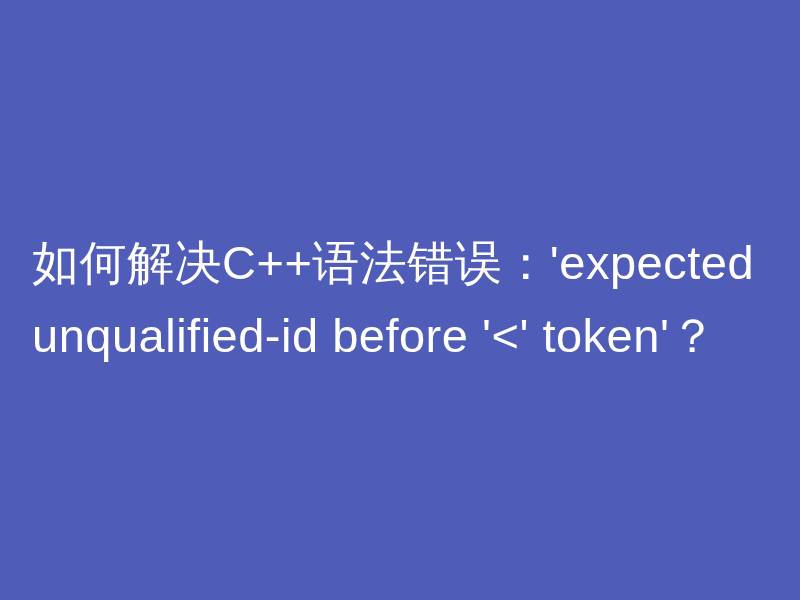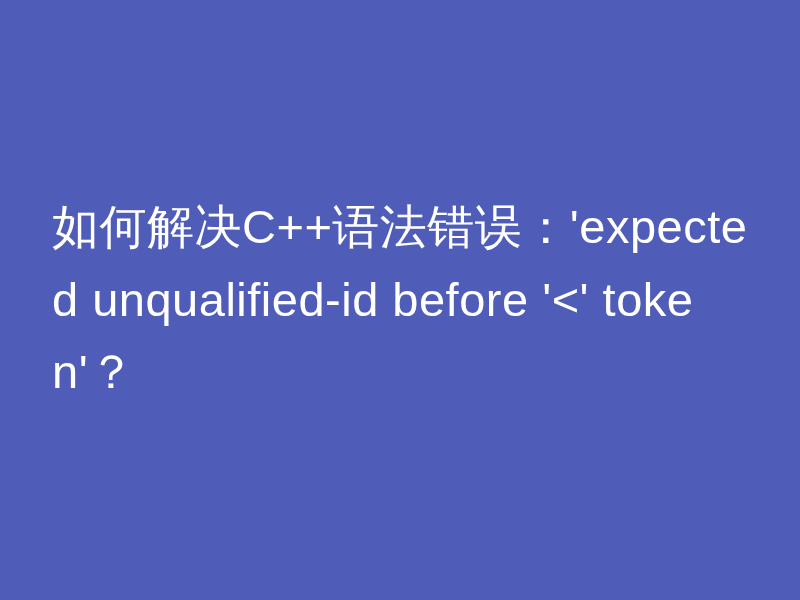--- a/index.html
+++ b/index.html
@@ -16,19 +16,18 @@
       padding: 0 32px;
       font-family: "Microsoft YaHei", "PingFang SC", sans-serif;
     }
     .content {
       color: #ffffff;
       font-size: 47px;
       line-height: 1.55;
       font-weight: 400;
       word-break: break-all;
       letter-spacing: 0.5px;
-      margin-left: 20px;
     }
   </style>
 </head>
 <body>
 
 <div class="content">如何解决C++语法错误：'expected unqualified-id before '&lt;' token'？</div>
 
 </body></html>

